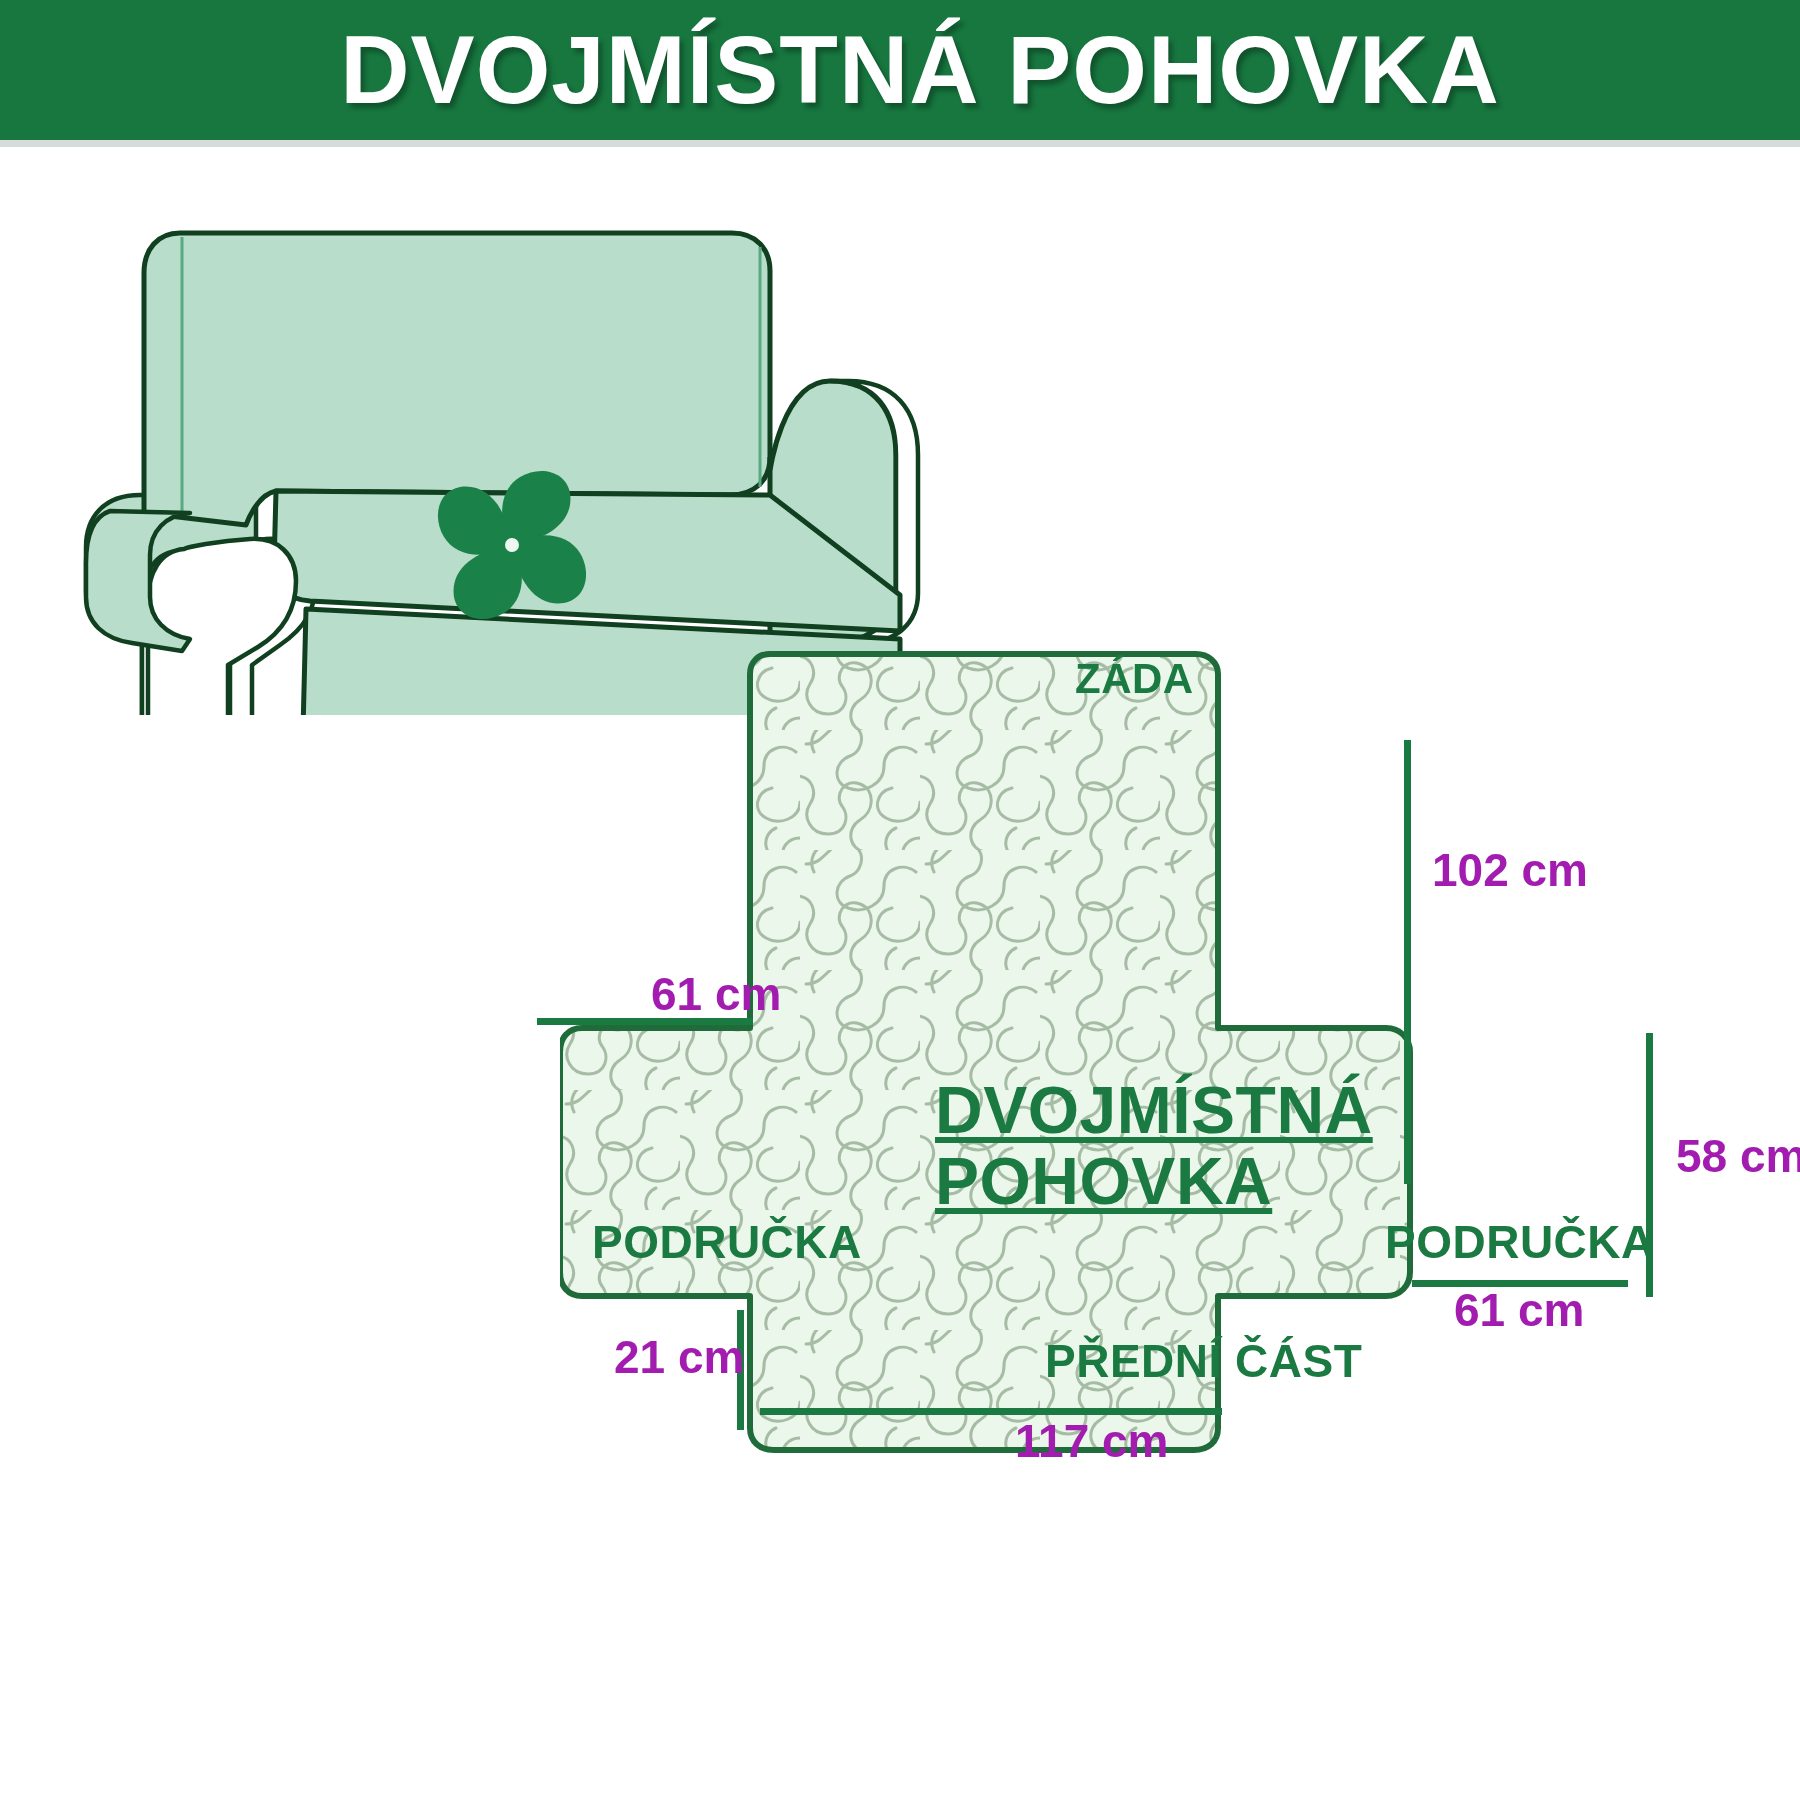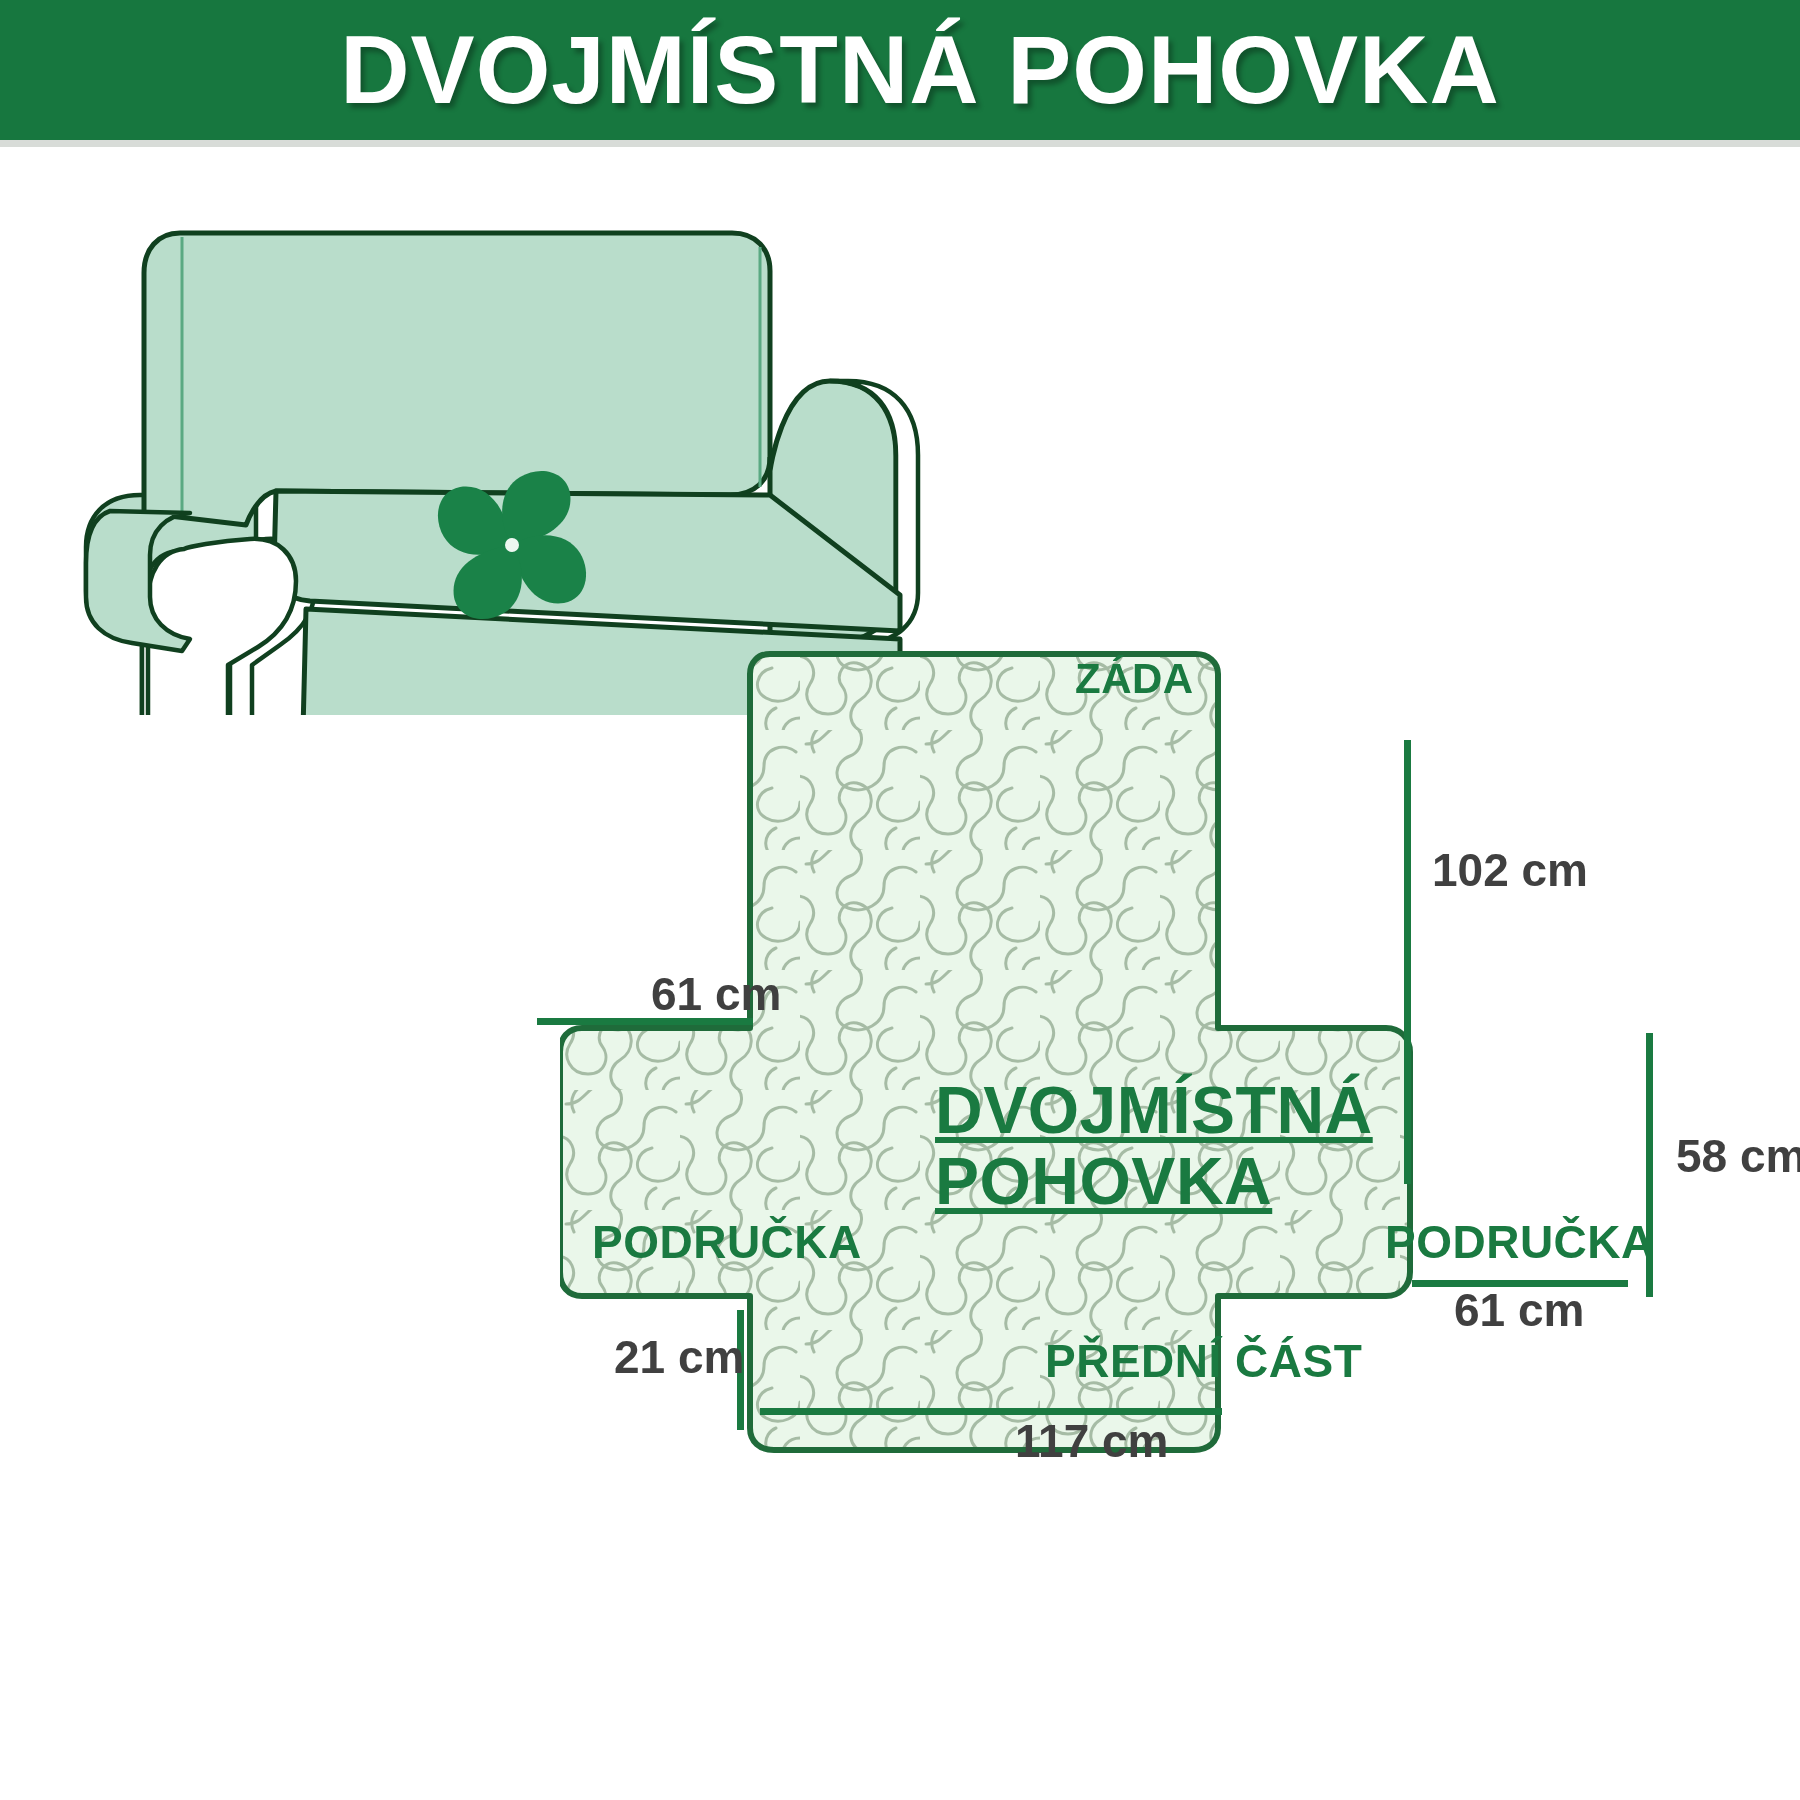--- a/index.html
+++ b/index.html
@@ -70,21 +70,21 @@
   .cover-label {
     position: absolute;
     color: #1a7a41;
     font-weight: bold;
     white-space: nowrap;
     line-height: 1.08;
     letter-spacing: 0.5px;
   }
   .dim-label {
     position: absolute;
-    color: #404040;
+    color: #a21caf;
     font-weight: bold;
     font-size: 46px;
     white-space: nowrap;
     line-height: 1;
   }
   .rule {
     position: absolute;
     background: #1a7a41;
   }
   .rule-h { height: 7px; }

